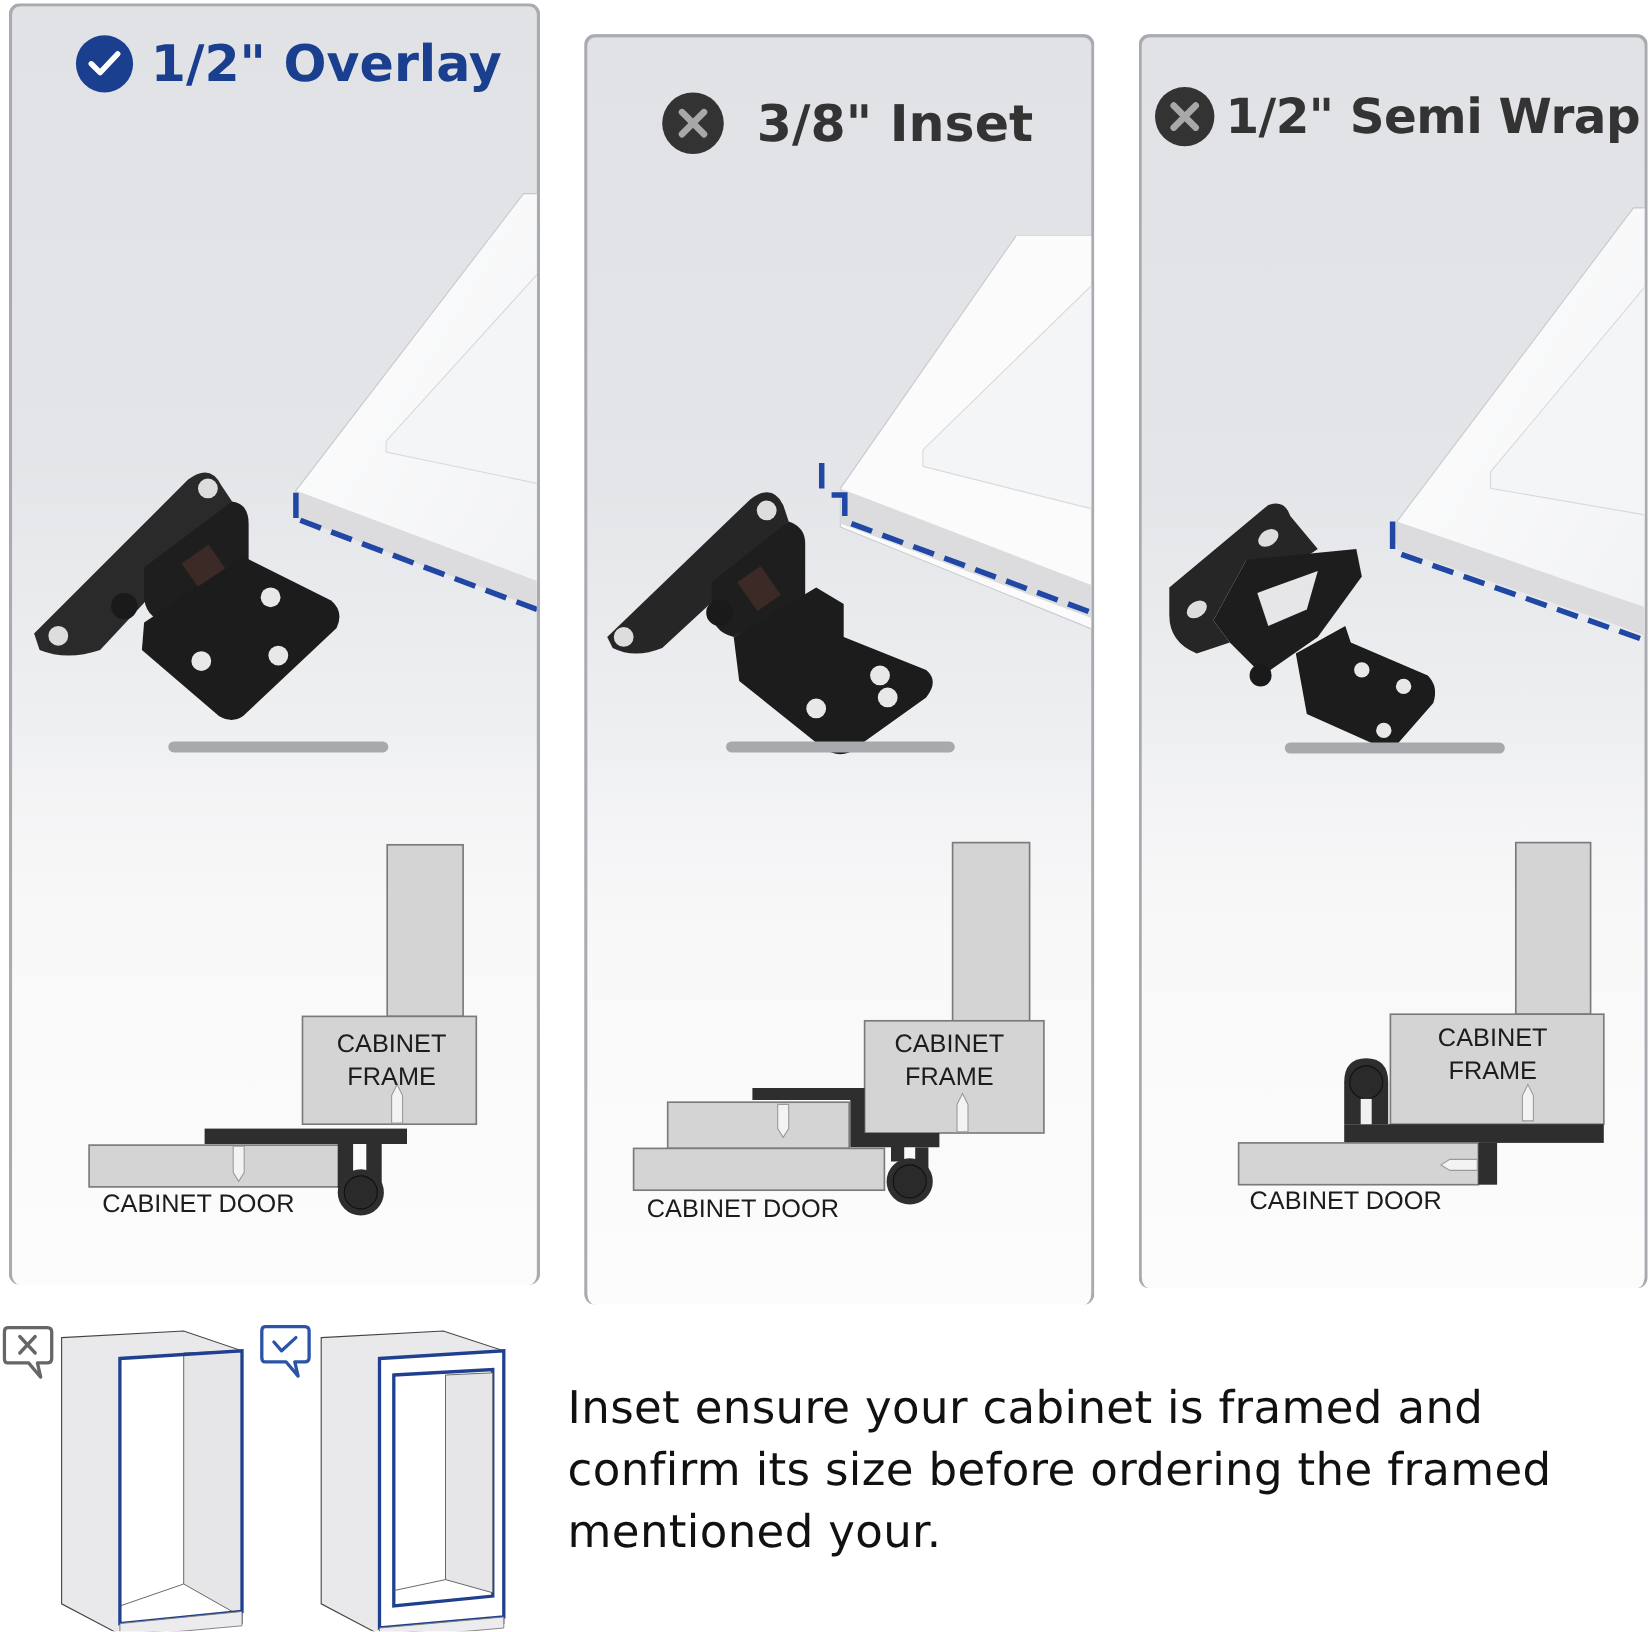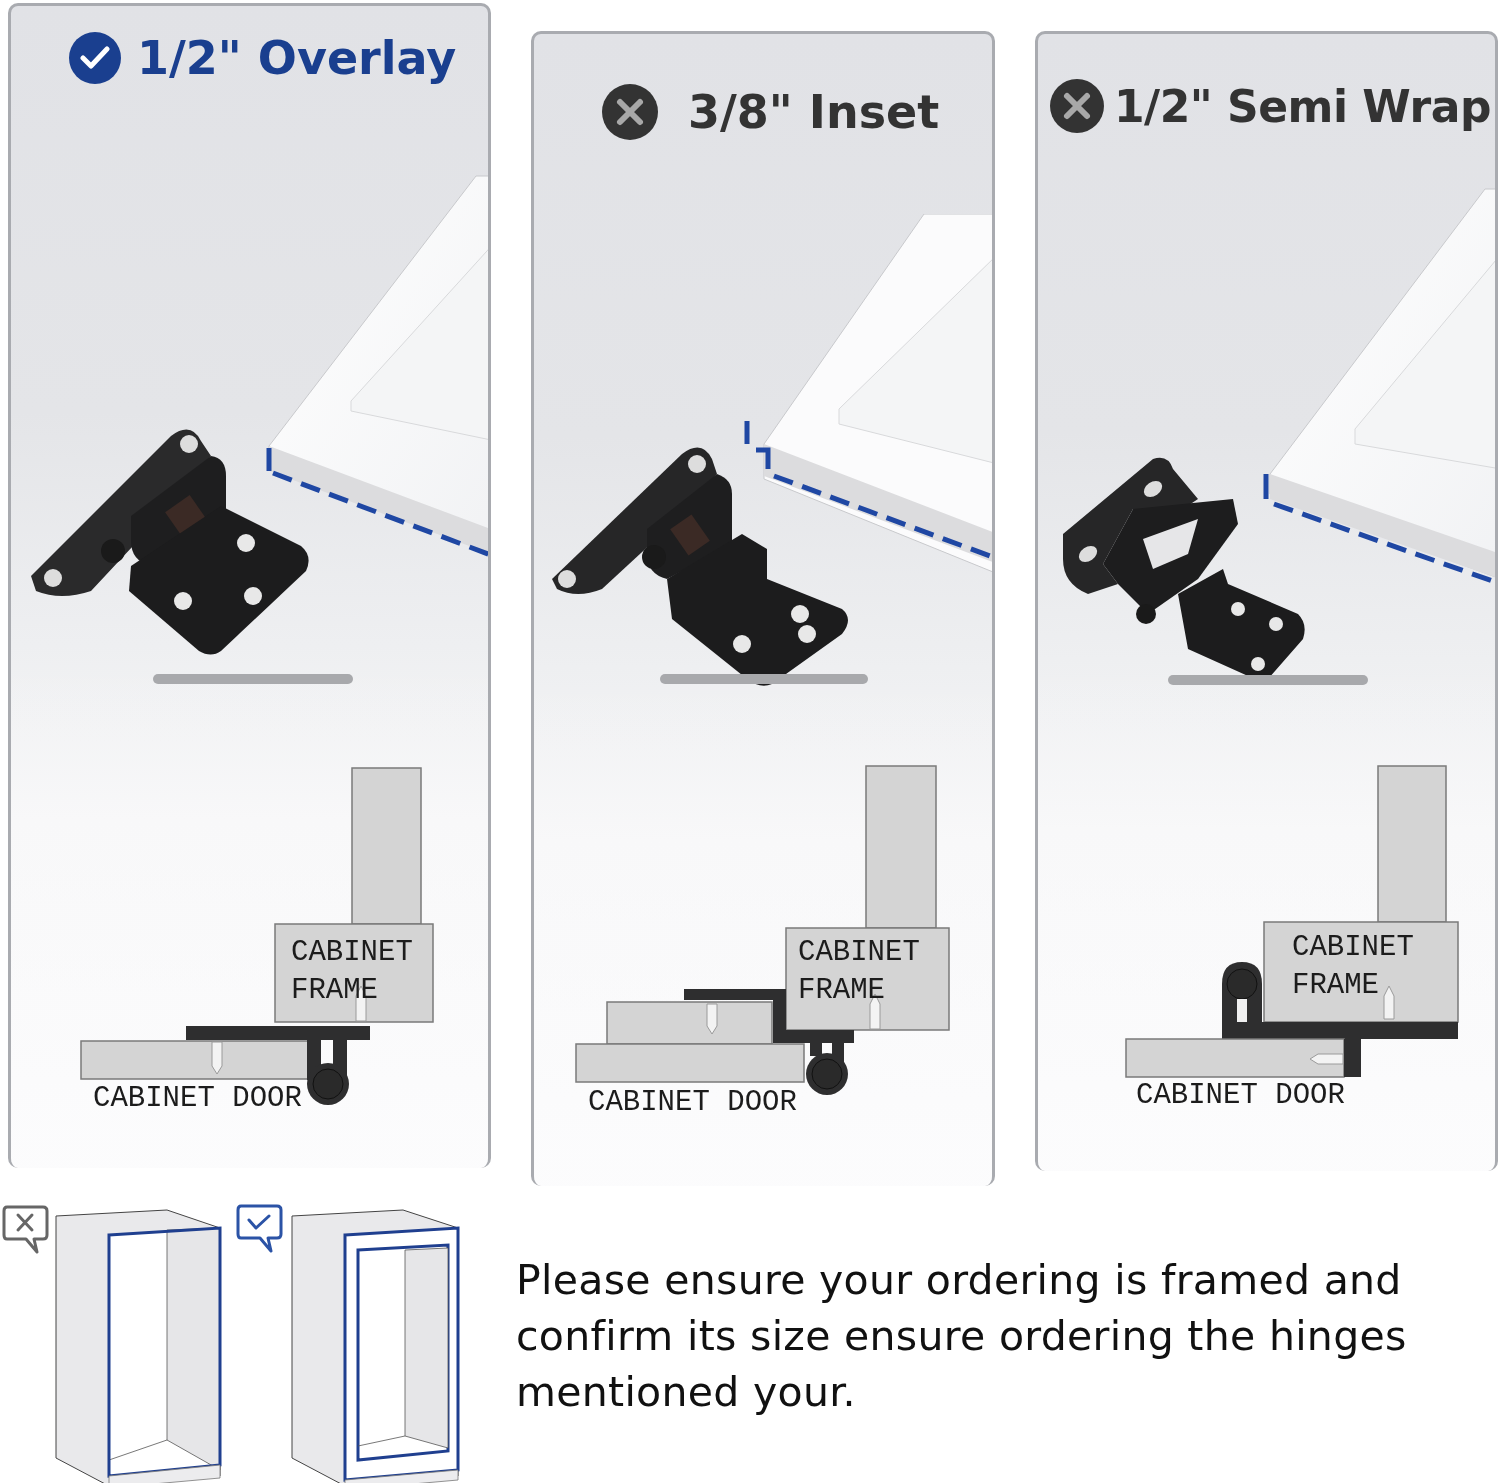--- a/index.html
+++ b/index.html
@@ -40,22 +40,22 @@
   .title-semi .t-icon { width: 54px; height: 54px; background: #333333; margin-right: 10px; }
 
   .door-art { position: absolute; z-index: 1; }
   .hinge-art { position: absolute; z-index: 2; }
   .shadow-bar {
     position: absolute; height: 10px; border-radius: 5px; background: #a8a9ac; z-index: 2;
   }
   .section-diagram { position: absolute; z-index: 2; }
 
   .diag-label {
-    position: absolute; font-family: Liberation Mono, monospace; font-size: 29px;
-    color: #1c1c1c; line-height: 1.3; text-align: left; z-index: 4; white-space: nowrap;
+    position: absolute; font-family: Liberation Sans, sans-serif; font-size: 23px;
+    color: #1c1c1c; line-height: 1.3; text-align: center; z-index: 4; white-space: nowrap;
   }
 
   .cab-icon { position: absolute; }
 
   .note {
     position: absolute; left: 516px; top: 1252px; width: 960px;
     font-family: "DejaVu Sans", sans-serif; font-size: 41px; line-height: 56px;
     color: #111111; letter-spacing: 0.3px;
   }
 </style>
@@ -250,16 +250,16 @@
 <svg class="cab-icon" style="left:290px; top:1208px;" width="172" height="275" viewBox="0 0 172 275">
   <polygon points="2,8 113,2 168,20 168,268 55,278 2,250" fill="#e9e9eb" stroke="#444" stroke-width="1"></polygon>
   <polygon points="55,27 168,20 168,262 55,272" fill="#ffffff" stroke="#1f3f8f" stroke-width="3"></polygon>
   <polygon points="68,42 158,37 158,243 68,252" fill="#ffffff" stroke="#1f3f8f" stroke-width="3"></polygon>
   <polygon points="115,42 158,40 158,240 115,228" fill="#e6e6e8" stroke="#555" stroke-width="0.8"></polygon>
   <line x1="68" y1="238" x2="115" y2="228" stroke="#555" stroke-width="0.8"></line>
   <polygon points="55,272 168,262 168,272 55,282" fill="#ececee" stroke="#777" stroke-width="0.8"></polygon>
 </svg>
 
 <div class="note">
-  <div>Please ensure your ordering is framed and</div>
-  <div>confirm its size ensure ordering the hinges</div>
+  <div>Inset ensure your cabinet is framed and</div>
+  <div>confirm its size before ordering the framed</div>
   <div>mentioned your.</div>
 </div>
 
 </body></html>

